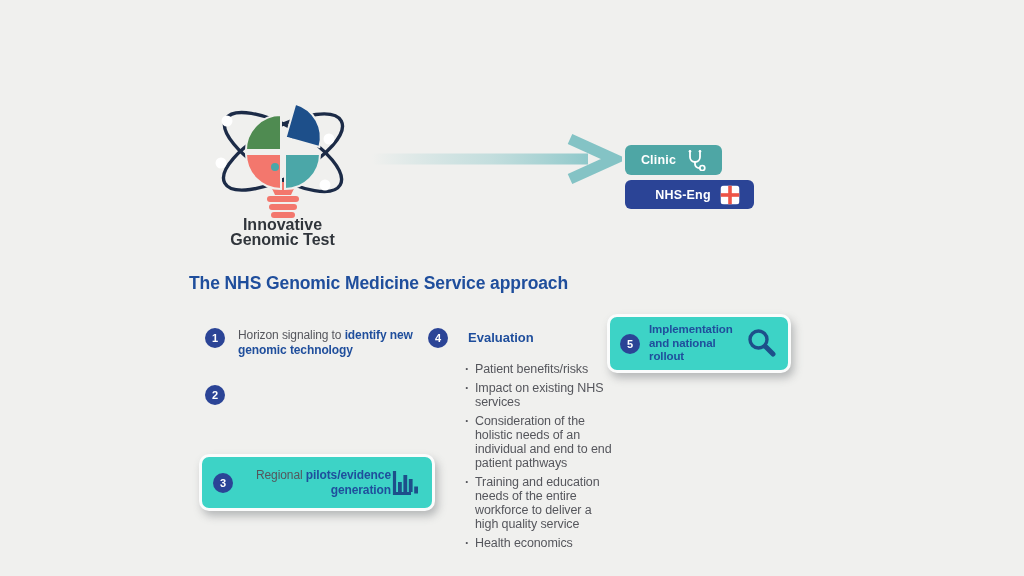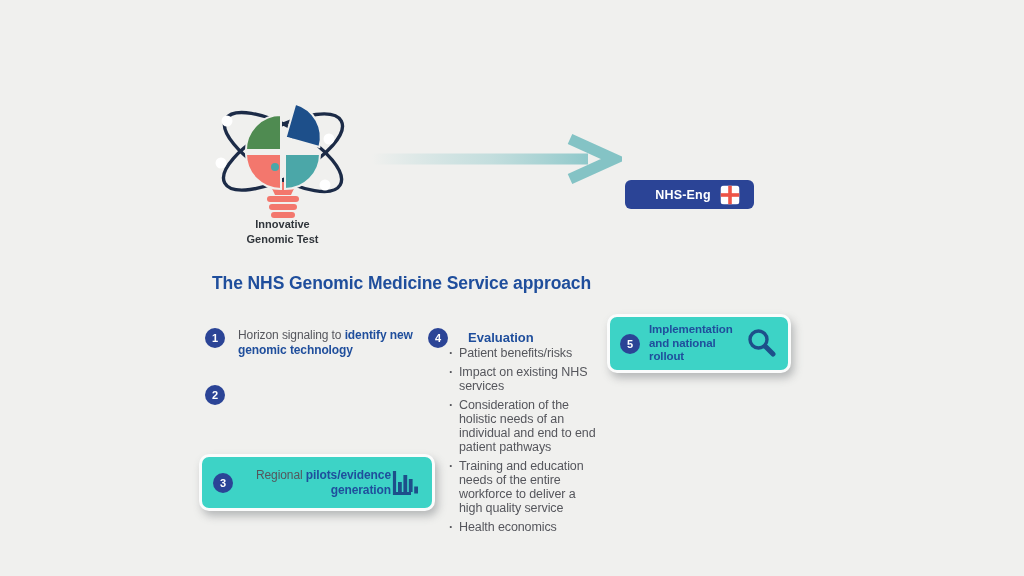--- a/index.html
+++ b/index.html
@@ -23,38 +23,38 @@
   .canvas{
     position:relative;width:1024px;height:576px;margin:0 auto;
     background:var(--background);overflow:hidden;
   }
   .abs{position:absolute;}
 
   
   .logo-svg{left:205px;top:93px;width:155px;height:132px;overflow:visible;}
   .logo-label{
     left:205px;top:217px;width:155px;text-align:center;
-    font-size:11px;font-weight:700;color:var(--label-dark);line-height:15px;
+    font-size:16px;font-weight:700;color:var(--label-dark);line-height:15px;
   }
 
   
   .arrow-svg{left:372px;top:134px;width:250px;height:50px;}
 
   
   .badge{
     display:flex;align-items:center;justify-content:center;gap:9px;
     border-radius:6px;color:#ffffff;font-size:12.5px;font-weight:700;
     letter-spacing:.2px;
   }
   .badge-clinic{left:625px;top:145px;width:97px;height:30px;background:var(--clinic-teal);}
   .badge-nhs{left:625px;top:180px;width:113px;height:29px;background:var(--navy);padding-left:16px;}
 
   
   .title{
-    left:212px;top:273px;width:430px;
+    left:189px;top:273px;width:430px;
     color:var(--text-blue);font-size:17.5px;font-weight:700;line-height:21.5px;
     letter-spacing:-.1px;
   }
 
   
   .num{
     flex:0 0 auto;width:20px;height:20px;border-radius:50%;
     background:var(--navy);color:#fff;font-size:11px;font-weight:700;
     display:flex;align-items:center;justify-content:center;
   }
@@ -75,21 +75,21 @@
   .box-3{left:199px;top:454px;width:236px;height:57px;padding:0 11px;}
   .box-3 .step-text{width:152px;margin-left:8px;text-align:right;}
   .box-5{left:607px;top:314px;width:184px;height:59px;padding:0 10px;}
   .box-5 .step-text{width:110px;margin-left:9px;font-size:11.5px;line-height:13.5px;}
   .box-icon{margin-left:auto;flex:0 0 auto;display:flex;}
 
   
   .step-4{left:428px;top:328px;}
   .step-heading{margin-left:20px;font-size:13px;line-height:20px;}
   .eval-bullets{
-    left:449px;top:346px;width:152px;margin:0;padding:0;list-style:none;
+    left:449px;top:346px;width:152px;margin:16px;padding:0;list-style:none;
     color:var(--text-gray);font-size:12.5px;line-height:14px;letter-spacing:-.1px;
   }
   .eval-bullets li{position:relative;padding-left:10px;margin-bottom:5px;}
   .eval-bullets li::before{
     content:"\00B7";position:absolute;left:0;top:0;font-weight:700;color:var(--text-gray);
   }
 </style>
 </head>
 <body>
 
@@ -129,20 +129,30 @@
       <linearGradient id="shaft" x1="0" y1="0" x2="1" y2="0">
         <stop offset="0" stop-color="#8fc8ca" stop-opacity="0"></stop>
         <stop offset="0.55" stop-color="#9fcfd0" stop-opacity="0.55"></stop>
         <stop offset="1" stop-color="#8fc8ca"></stop>
       </linearGradient>
     </defs>
     <rect x="0" y="19.5" width="216" height="11" fill="url(#shaft)"></rect>
     <path d="M198,5 L242,25 L198,45" fill="none" stroke="#84c3c5" stroke-width="11"></path>
   </svg>
 
+  <div class="abs badge badge-clinic">
+    <span>Clinic</span>
+    <svg width="21" height="22" viewBox="0 0 21 22">
+      <path d="M5,2.5 v5.5 a5,5 0 0 0 10,0 V2.5" fill="none" stroke="#ffffff" stroke-width="1.8" stroke-linecap="round"></path>
+      <circle cx="5" cy="2.3" r="1.3" fill="#ffffff"></circle>
+      <circle cx="15" cy="2.3" r="1.3" fill="#ffffff"></circle>
+      <path d="M10,13 v2 a4.2,4.2 0 0 0 4.2,4.2 h0.6" fill="none" stroke="#ffffff" stroke-width="1.8" stroke-linecap="round"></path>
+      <circle cx="17.3" cy="19" r="2.5" fill="none" stroke="#ffffff" stroke-width="1.7"></circle>
+    </svg>
+  </div>
   <div class="abs badge badge-nhs">
     <span>NHS-Eng</span>
     <svg width="20" height="20" viewBox="0 0 20 20">
       <defs>
           <clipPath id="flagclip">
             <rect x="0.5" y="0.5" width="19" height="19" rx="3.5"></rect>
           </clipPath>
         </defs>
       <g clip-path="url(#flagclip)">
         <rect x="0.5" y="0.5" width="19" height="19" fill="#ffffff"></rect>

